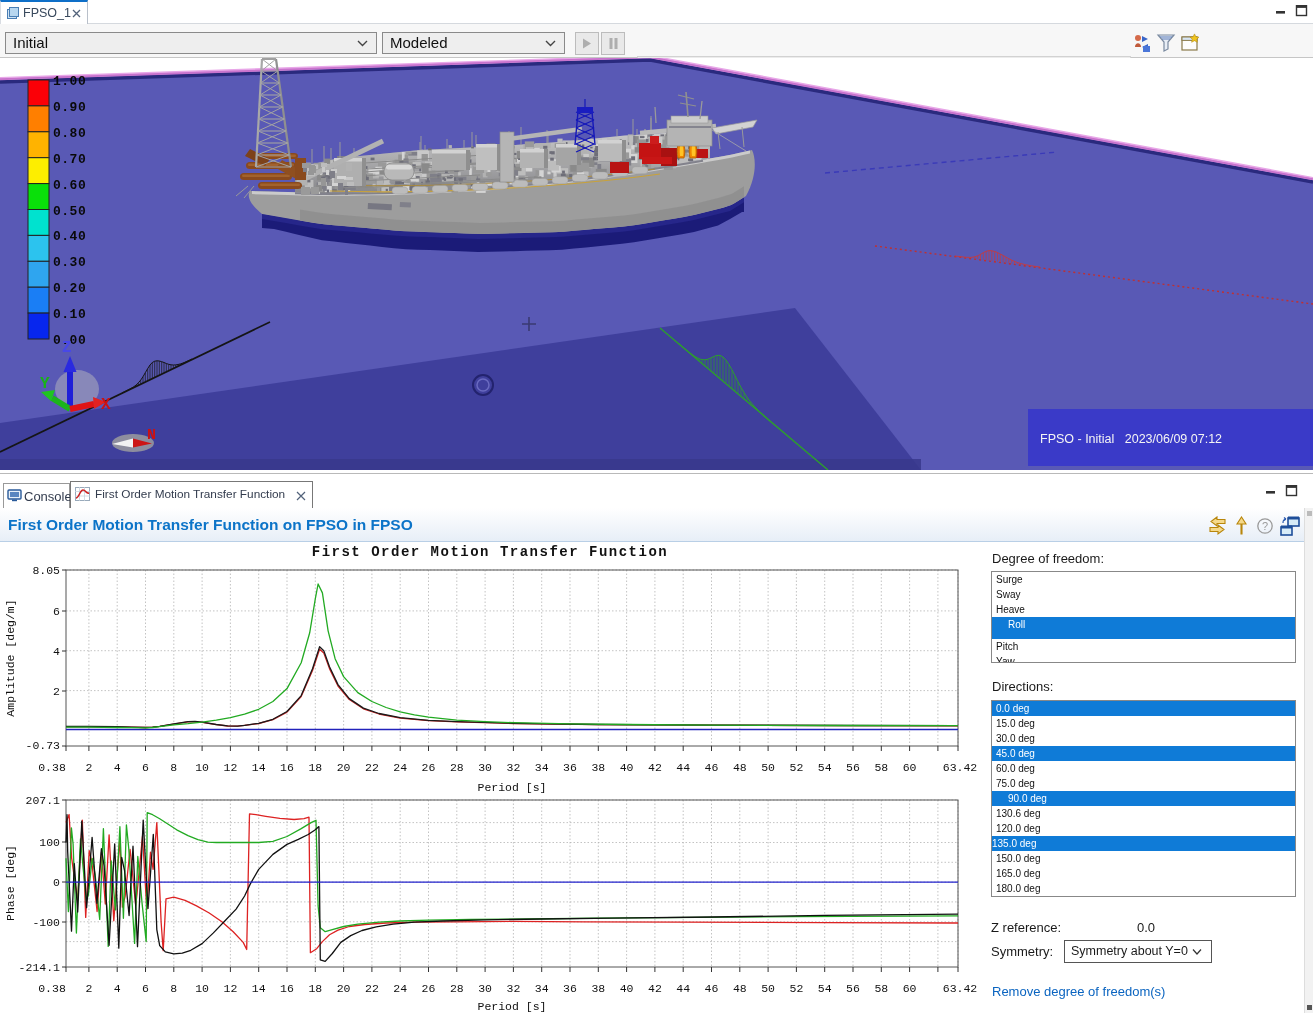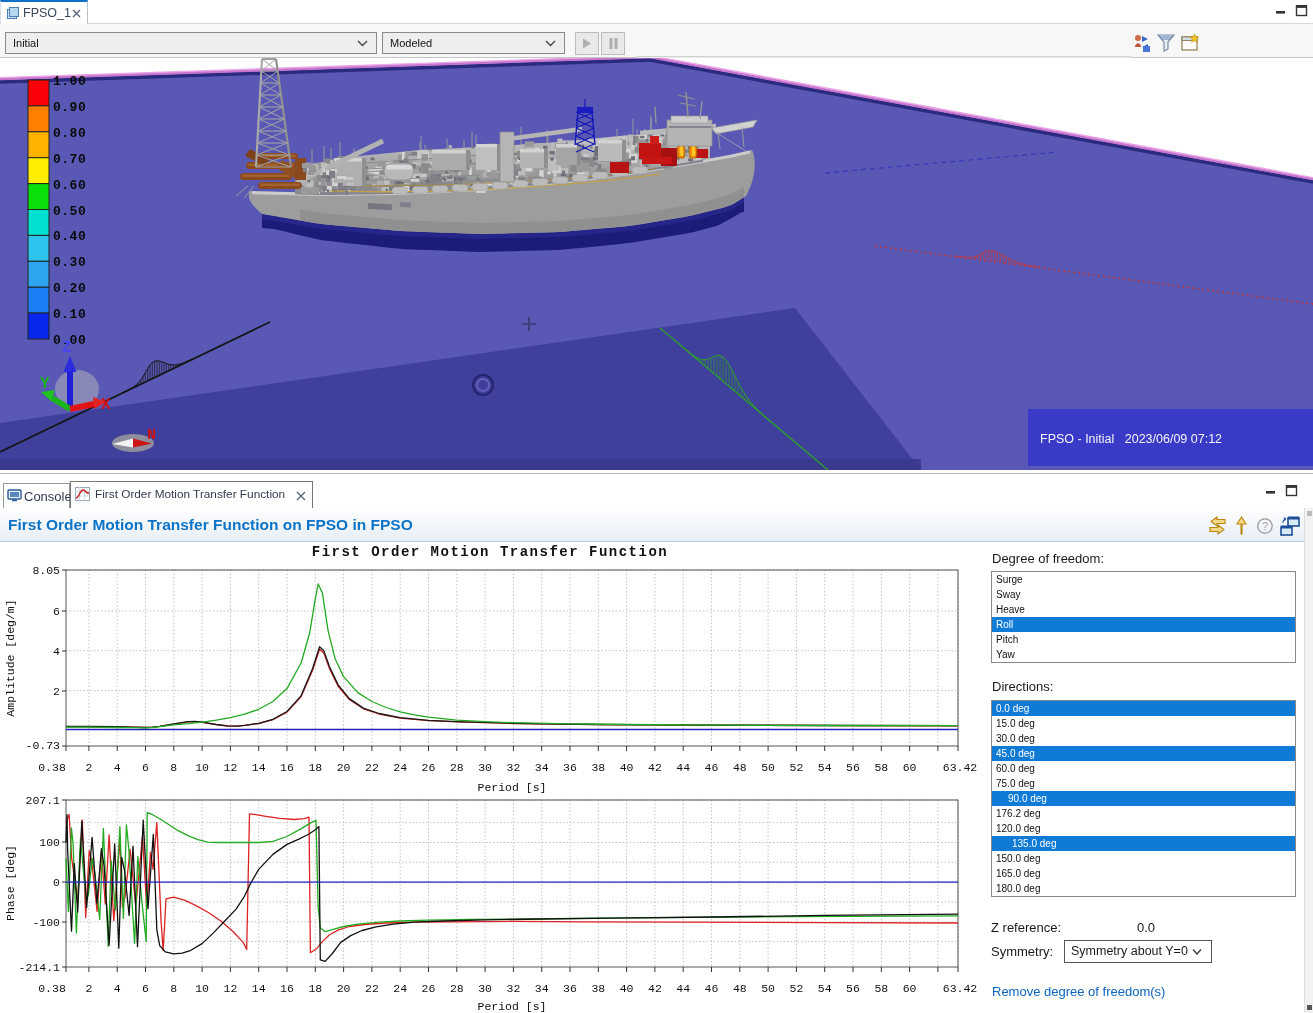--- a/index.html
+++ b/index.html
@@ -3,21 +3,21 @@
 *{margin:0;padding:0;box-sizing:border-box}
 html,body{width:1313px;height:1013px;overflow:hidden;background:#fff;font-family:"Liberation Sans",sans-serif}
 #root{position:relative;width:1313px;height:1013px}
 .abs{position:absolute}
 
 #tabbar{position:absolute;left:0;top:0;width:1313px;height:24px;background:#fff}
 #tab1{position:absolute;left:0;top:0;width:88px;height:24px;border-top:2px solid #0e6fc8;border-right:1px solid #b9c0ca;border-left:1px solid #d8dce2;background:#fff;color:#38485c;font-size:12.5px}
 #tabbar .rest{position:absolute;left:88px;top:23px;right:0;height:1px;background:#d5d9de}
 
 #toolbar{position:absolute;left:0;top:24px;width:1313px;height:34px;background:#f7f7f7;border-bottom:1px solid #c6c6c6}
-.combo{position:absolute;height:22px;background:#eeeeee;border:1px solid #8a8a8a;font-size:11px;color:#111;line-height:20px;padding-left:7px}
+.combo{position:absolute;height:22px;background:#eeeeee;border:1px solid #8a8a8a;font-size:15px;color:#111;line-height:20px;padding-left:7px}
 .tbtn{position:absolute;width:24px;height:23px;background:#e9e9e9;border:1px solid #bcbcbc;color:#a8a8a8;text-align:center;line-height:21px;font-size:12px}
 #pager{position:absolute;left:637px;top:32px;width:494px;height:22px;background:#ececec;border:1px solid #d2d2d2;color:#9a9a9a;font-size:13px}
 
 #btabs{position:absolute;left:0;top:472px;width:1313px;height:36px;background:#fff}
 #btabs .topline{position:absolute;left:0;top:1px;width:1313px;height:1px;background:#b9b9b9}
 .btab{position:absolute;top:10px;height:26px;font-size:12.5px;color:#333c4e;background:#fff}
 #titlebar{position:absolute;left:0;top:508px;width:1313px;height:34px;background:linear-gradient(#ffffff,#e7eef7);border-bottom:1px solid #b9cfe6}
 #titlebar .t{position:absolute;left:8px;top:8px;font-size:15.5px;font-weight:bold;color:#0c74c8}
 
 .rp{font-size:13px;color:#1a1a1a}
@@ -1155,36 +1155,36 @@
 <text x="512" y="1010" text-anchor="middle" class="ct">Period [s]</text>
 <text x="14" y="883" class="ct" text-anchor="middle" transform="rotate(-90 14 883)">Phase [deg]</text>
 </svg></div>
 
 <div class="rp">
  <div class="abs" style="left:992px;top:551px">Degree of freedom:</div>
  <div class="lb" style="left:991px;top:571px;width:305px;height:92px">
         <div style="height:15px;line-height:15px;padding-left:4px">Surge</div>
         <div style="height:15px;line-height:15px;padding-left:4px">Sway</div>
         <div style="height:15px;line-height:15px;padding-left:4px">Heave</div>
-        <div class="sel" style="height:15px;line-height:15px;padding-left:4px">Roll</div>
+        <div class="sel" style="height:22px;line-height:15px;padding-left:16px">Roll</div>
         <div style="height:15px;line-height:15px;padding-left:4px">Pitch</div>
         <div style="height:15px;line-height:15px;padding-left:4px">Yaw</div>
       </div>
  <div class="abs" style="left:992px;top:679px">Directions:</div>
  <div class="lb" style="left:991px;top:700px;width:305px;height:197px">
         <div class="sel" style="height:15px;line-height:15px;padding-left:4px">0.0 deg</div>
         <div style="height:15px;line-height:15px;padding-left:4px">15.0 deg</div>
         <div style="height:15px;line-height:15px;padding-left:4px">30.0 deg</div>
         <div class="sel" style="height:15px;line-height:15px;padding-left:4px">45.0 deg</div>
         <div style="height:15px;line-height:15px;padding-left:4px">60.0 deg</div>
         <div style="height:15px;line-height:15px;padding-left:4px">75.0 deg</div>
         <div class="sel" style="height:15px;line-height:15px;padding-left:16px">90.0 deg</div>
-        <div style="height:15px;line-height:15px;padding-left:4px">176.2 deg</div>
+        <div style="height:15px;line-height:15px;padding-left:4px">130.6 deg</div>
         <div style="height:15px;line-height:15px;padding-left:4px">120.0 deg</div>
-        <div class="sel" style="height:15px;line-height:15px;padding-left:20px">135.0 deg</div>
+        <div class="sel" style="height:15px;line-height:15px;padding-left:0">135.0 deg</div>
         <div style="height:15px;line-height:15px;padding-left:4px">150.0 deg</div>
         <div style="height:15px;line-height:15px;padding-left:4px">165.0 deg</div>
         <div style="height:15px;line-height:15px;padding-left:4px">180.0 deg</div>
       </div>
  <div class="abs" style="left:991px;top:920px">Z reference:</div>
  <div class="abs" style="left:1137px;top:920px">0.0</div>
  <div class="abs" style="left:991px;top:944px">Symmetry:</div>
  <div id="sym">Symmetry about Y=0<svg width="10" height="6" viewBox="0 0 10 6" style="position:absolute;right:9px;top:8px">
           <path d="M1,0.5 5,5 9,0.5" fill="none" stroke="#333" stroke-width="1.2"></path>
         </svg></div>

